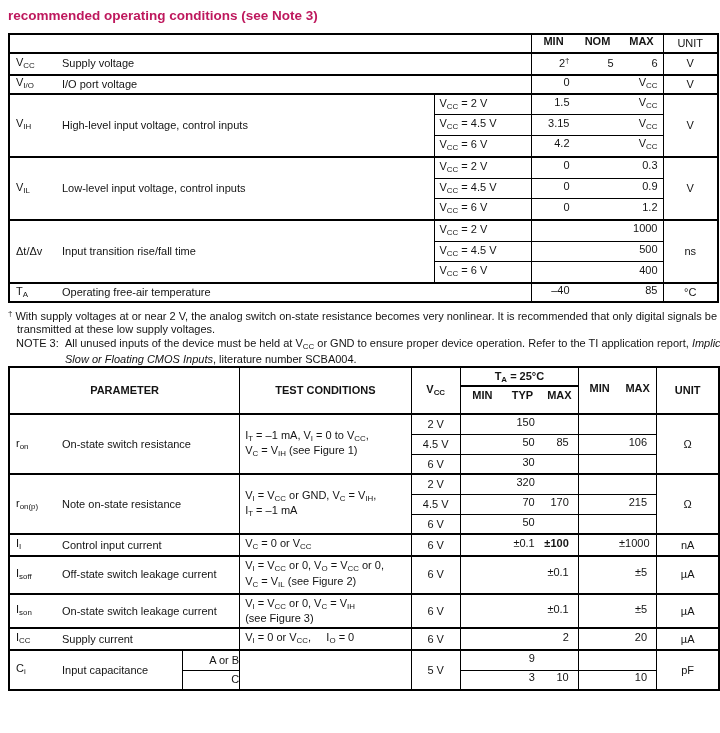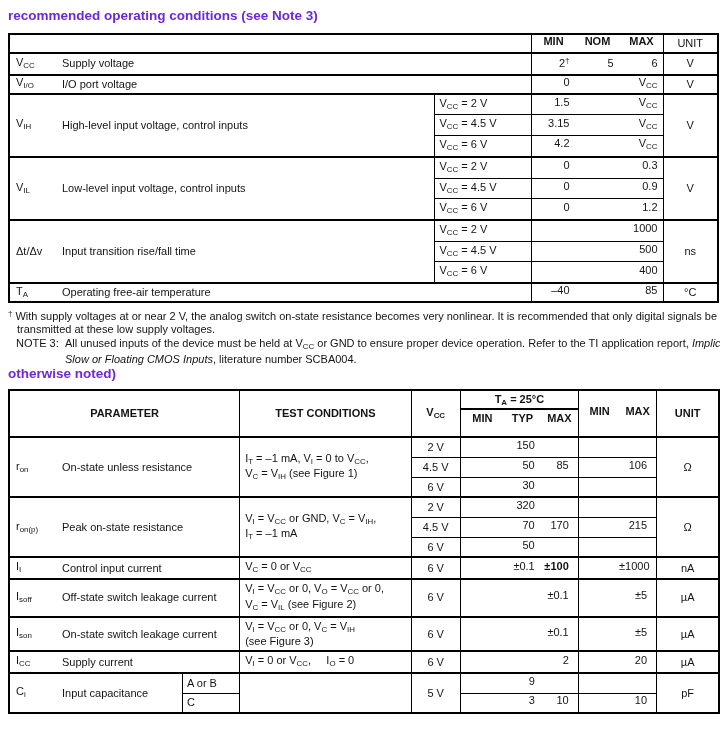--- a/index.html
+++ b/index.html
@@ -1,18 +1,18 @@
 <!DOCTYPE html>
 <html><head>
 <meta charset="utf-8">
 <style>
   html,body{margin:0;padding:0;background:#fff;}
   body{width:720px;height:733px;overflow:hidden;font-family:"Liberation Sans",sans-serif;color:#141414;}
   .page{padding:6px 6px 0 8px;}
-  .sec-title{font-weight:bold;font-size:13.5px;line-height:16px;color:#6d28d9;}
+  .sec-title{font-weight:bold;font-size:13.5px;line-height:16px;color:#be185d;}
   .title1{margin:2px 0 9px 0;}
   .t2a{margin-top:20px;text-align:justify;text-align-last:justify;width:700px;}
   .t2b{margin-bottom:7px;}
   table{border-collapse:collapse;table-layout:fixed;border:2px solid #000;}
   td,th{border:1px solid #000;padding:0;vertical-align:middle;font-size:11px;font-weight:normal;line-height:13px;overflow:hidden;}
   tr.grp td{border-top-width:2px;}
   thead th{border-bottom-width:2px;}
   sub{font-size:0.72em;vertical-align:-0.22em;letter-spacing:0;text-align:right;}
   sup{font-size:0.72em;vertical-align:0.45em;}
   
@@ -37,21 +37,21 @@
   .fn-note{padding-left:57px;text-indent:-49px;width:700px;}
   
   #t2{width:712px;}
   #t2 tbody tr{height:20px;}
   #t2 thead tr{height:38px;}
   .h-ta{padding:0;}
   .ta-top{height:17px;line-height:17px;border-bottom:2px solid #000;font-weight:bold;text-align:center;}
   .ta-sub{height:26px;line-height:17px;font-size:0;white-space:nowrap;}
   .ta-sub .tah{font-size:11px;}
   .vcc-c{text-align:center;}
-  .port{text-align:left;padding-left:4px;}
+  .port{text-align:right;padding-left:4px;}
   th.h-param,th.h-cond,th.h-unit,th.h-vcc{font-weight:bold;text-align:center;}
 </style>
 </head>
 <body>
 
 <div class="page">
 
   <div class="sec-title title1">recommended operating conditions (see Note 3)</div>
 
   <table id="t1">
@@ -155,21 +155,20 @@
           </td>
           <td class="valcell"><span class="vspan" style="width: 44px;">–40</span><span class="vspan" style="width: 44px;"></span><span class="vspan" style="width: 44px;">85</span></td>
           <td class="unit-c">°C</td>
         </tr>
       </tbody>
   </table>
 
   <div class="fn fn-dagger"><span><sup>†</sup></span>&nbsp;<span>With supply voltages at or near 2 V, the analog switch on-state resistance becomes very nonlinear. It is recommended that only digital signals be transmitted at these low supply voltages.</span></div>
   <div class="fn fn-note"><span>NOTE 3:</span>&nbsp;&nbsp;<span>All unused inputs of the device must be held at V<sub>CC</sub> or GND to ensure proper device operation. Refer to the TI application report, <i>Implications of Slow or Floating CMOS Inputs</i>, literature number SCBA004.</span></div>
 
-  <div class="sec-title t2b">otherwise noted)</div>
 
   <table id="t2">
     <colgroup>
       <col style="width:173px">
         <col style="width:57px">
         <col style="width:171px">
         <col style="width:49px">
         <col style="width:118px">
         <col style="width:78px">
         <col style="width:62px">
@@ -185,21 +184,21 @@
         </th>
         <th class="hdrcell"><span class="rh" style="width:40px">MIN</span><span class="rh" style="width:36px">MAX</span></th>
         <th class="h-unit">UNIT</th>
       </tr>
     </thead>
     <tbody id="t2body">
         <tr class="grp">
           <td rowspan="3" colspan="2">
             <div class="param-wrap">
               <span class="sym">r<sub>on</sub></span>
-              <span class="pname">On-state unless resistance</span>
+              <span class="pname">On-state switch resistance</span>
             </div>
           </td>
           <td class="cond" rowspan="3">I<sub>T</sub> = –1 mA, V<sub>I</sub> = 0 to V<sub>CC</sub>,<br>V<sub>C</sub> = V<sub>IH</sub> (see Figure 1)</td>
           <td class="vcc-c">2 V</td>
           <td class="valcell"><span class="vspan" style="width: 42px;"></span><span class="vspan" style="width: 38px;">150</span><span class="vspan" style="width: 34px;"></span></td>
           <td class="valcell"><span class="vspan" style="width: 40px;"></span><span class="vspan" style="width: 34px;"></span></td>
           <td class="unit-c" rowspan="3">Ω</td>
         </tr>
         <tr>
           <td class="vcc-c">4.5 V</td>
@@ -208,21 +207,21 @@
         </tr>
         <tr>
           <td class="vcc-c">6 V</td>
           <td class="valcell"><span class="vspan" style="width: 42px;"></span><span class="vspan" style="width: 38px;">30</span><span class="vspan" style="width: 34px;"></span></td>
           <td class="valcell"><span class="vspan" style="width: 40px;"></span><span class="vspan" style="width: 34px;"></span></td>
         </tr>
         <tr class="grp">
           <td rowspan="3" colspan="2">
             <div class="param-wrap">
               <span class="sym">r<sub>on(p)</sub></span>
-              <span class="pname">Peak on-state resistance</span>
+              <span class="pname">Note on-state resistance</span>
             </div>
           </td>
           <td class="cond" rowspan="3">V<sub>I</sub> = V<sub>CC</sub> or GND, V<sub>C</sub> = V<sub>IH</sub>,<br>I<sub>T</sub> = –1 mA</td>
           <td class="vcc-c">2 V</td>
           <td class="valcell"><span class="vspan" style="width: 42px;"></span><span class="vspan" style="width: 38px;">320</span><span class="vspan" style="width: 34px;"></span></td>
           <td class="valcell"><span class="vspan" style="width: 40px;"></span><span class="vspan" style="width: 34px;"></span></td>
           <td class="unit-c" rowspan="3">Ω</td>
         </tr>
         <tr>
           <td class="vcc-c">4.5 V</td>

